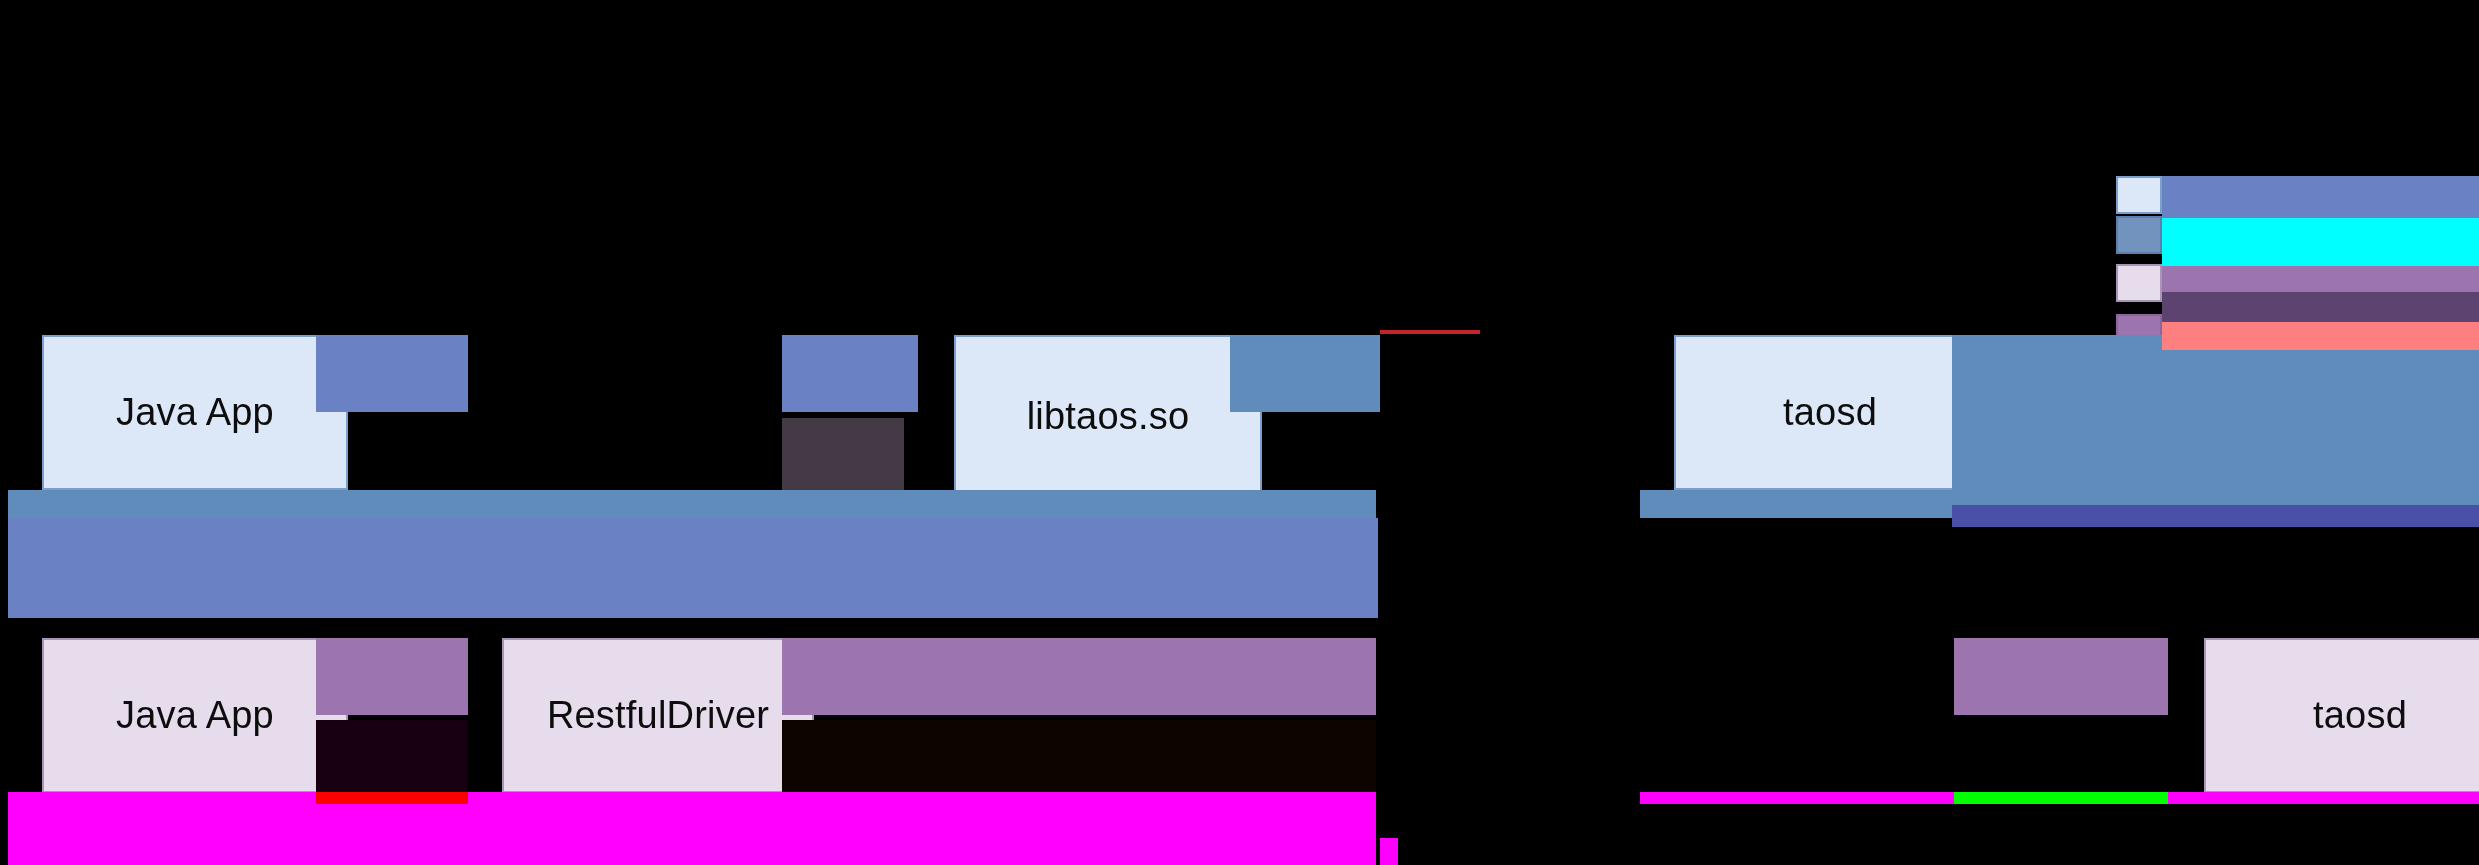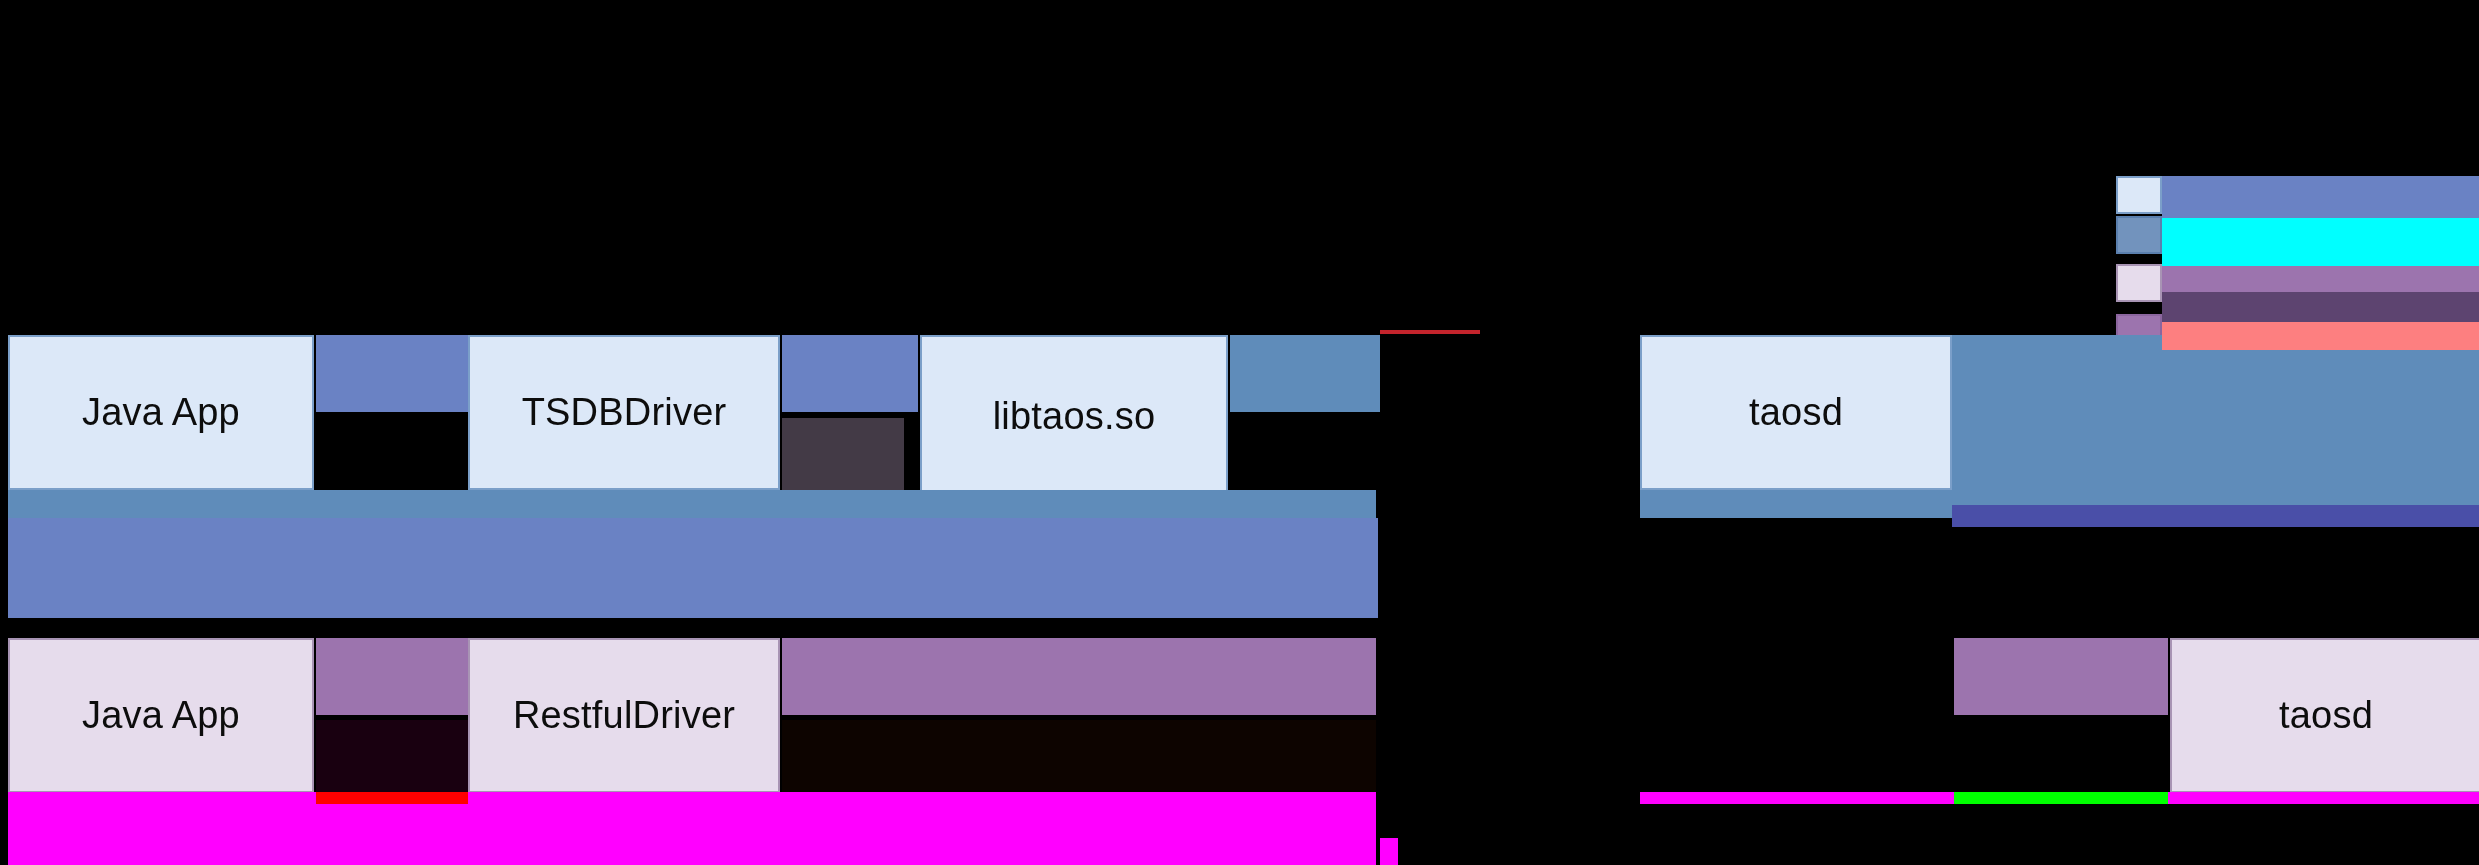--- a/index.html
+++ b/index.html
@@ -9,20 +9,21 @@
   .stage{position:absolute;left:0;top:0;width:2479px;height:865px;background:#000;}
 
   
   .node{
     position:absolute;box-sizing:border-box;
     display:flex;align-items:center;justify-content:center;
     font-size:38px;color:#0d0d0d;letter-spacing:.2px;
     border:2px solid #7b9fc9;
     background:#dce8f8;
     text-align:center;
+    margin-left:34px;
   }
   .node.rest{
     background:#e6dcec;
     border:2px solid #a894b4;
   }
 
   
   .arrow-line{position:absolute;height:6px;background:#000;}
   .arrow-head{position:absolute;width:0;height:0;
     border-top:13px solid transparent;border-bottom:13px solid transparent;
@@ -56,23 +57,20 @@
       <div class="arrow-line" style="left: 782px; top: 715px; width: 838px;"></div>
       <div class="arrow-head" style="left: 1618px; top: 705px;"></div>
       <div class="arrow-line" style="left: 1954px; top: 715px; width: 196px;"></div>
       <div class="arrow-head" style="left: 2148px; top: 705px;"></div>
     </div>
 
   <div class="node" style="left:8px;top:335px;width:306px;height:155px;">
     <span>Java App</span>
   </div>
 
-  <div class="node" style="left:468px;top:335px;width:312px;height:155px;">
-    <span>TSDBDriver</span>
-  </div>
 
   <div class="node" style="left:920px;top:335px;width:308px;height:163px;">
     <span>libtaos.so</span>
   </div>
 
   <div class="node" style="left:1640px;top:335px;width:312px;height:155px;">
     <span>taosd</span>
   </div>
 
   <div class="node rest" style="left:8px;top:638px;width:306px;height:155px;">

